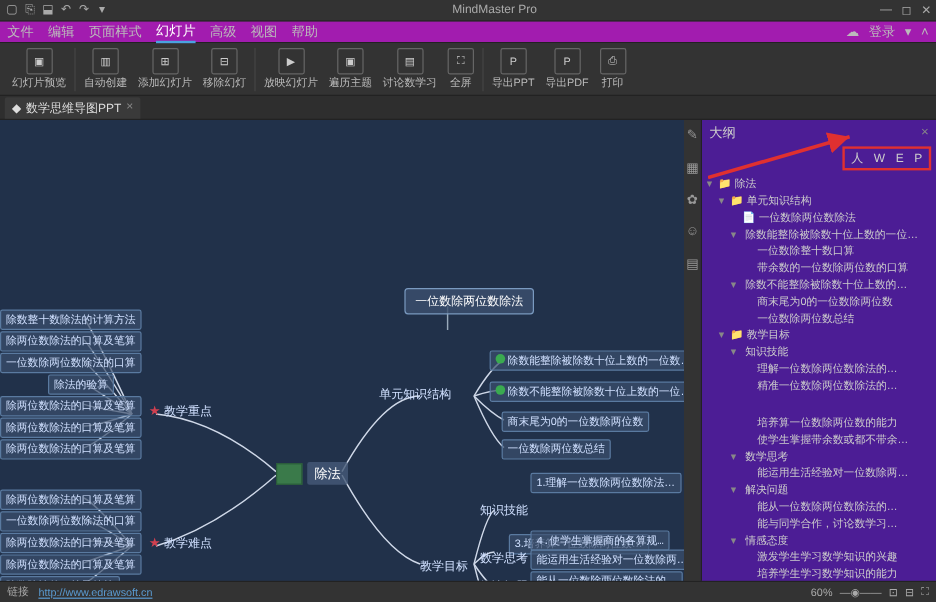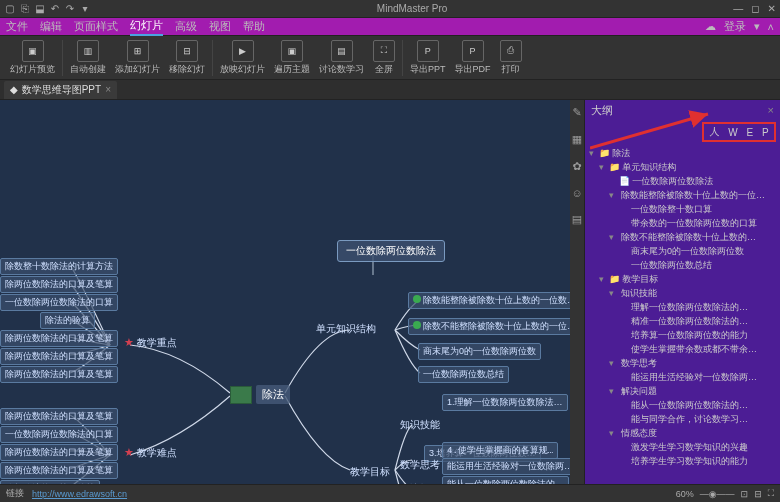--- a/index.html
+++ b/index.html
@@ -294,21 +294,21 @@
         <div class="row" style="padding-left: 30px;">
           <span class="caret"> </span>
           <span class="fold"></span>
           <span>理解一位数除两位数除法的…</span>
         </div>
         <div class="row" style="padding-left: 30px;">
           <span class="caret"> </span>
           <span class="fold"></span>
           <span>精准一位数除两位数除法的…</span>
         </div>
-        <div class="row" style="padding-left: 30px;">
+        <div class="row" style="padding-left: 30px; margin-top: 17px;">
           <span class="caret"> </span>
           <span class="fold"></span>
           <span>培养算一位数除两位数的能力</span>
         </div>
         <div class="row" style="padding-left: 30px;">
           <span class="caret"> </span>
           <span class="fold"></span>
           <span>使学生掌握带余数或都不带余…</span>
         </div>
         <div class="row" style="padding-left: 20px;">

